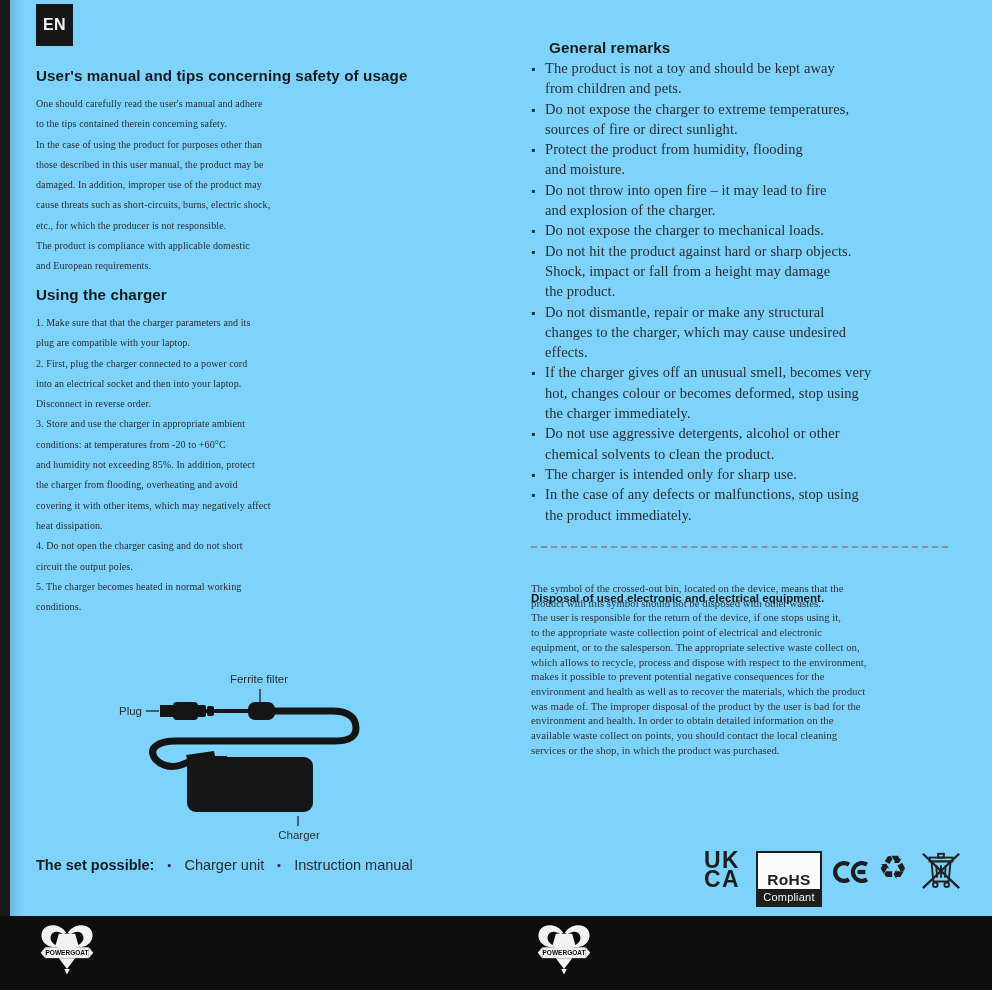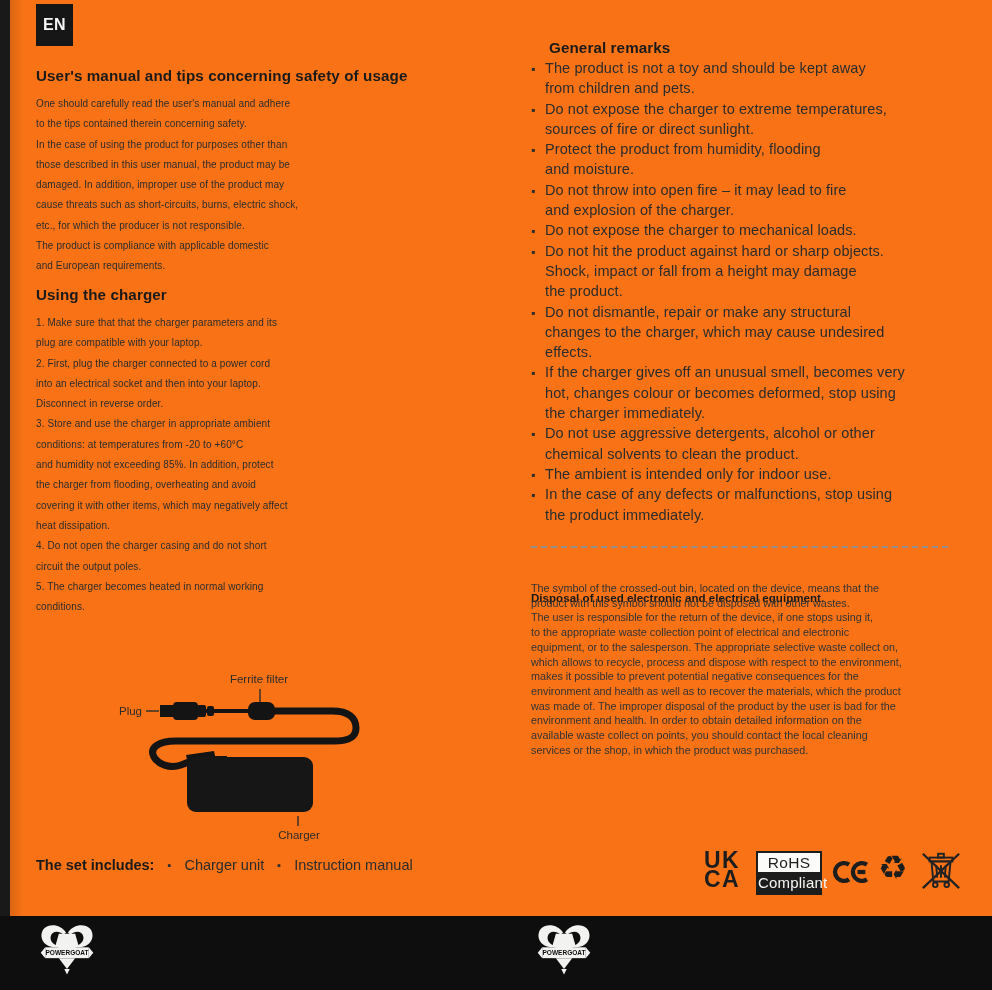--- a/index.html
+++ b/index.html
@@ -1,49 +1,49 @@
 <!DOCTYPE html>
 <html><head>
 <meta charset="utf-8">
 <style>
   html,body{margin:0;padding:0;}
   body{width:992px;height:990px;overflow:hidden;
        font-family:"Liberation Sans","DejaVu Sans",sans-serif;
        background:#e8e8e6;}
-  .page{position:relative;width:992px;height:990px;background:#f97316;overflow:hidden;}
+  .page{position:relative;width:992px;height:990px;background:#7dd3fc;overflow:hidden;}
   .edge-strip{position:absolute;left:0;top:0;width:10px;height:990px;background:#191919;}
   .edge-shade{position:absolute;left:10px;top:0;width:14px;height:990px;
               background:linear-gradient(90deg,rgba(0,0,0,.12),rgba(0,0,0,0));}
   .en-badge{position:absolute;left:36px;top:4px;width:37px;height:42px;background:#161616;
             color:#f5f5f5;font-weight:bold;font-size:16px;letter-spacing:.5px;
             display:flex;align-items:center;justify-content:center;}
   .h{position:absolute;font-size:15.2px;font-weight:bold;color:#1a1a1a;letter-spacing:.1px;}
   .body-text{position:absolute;font-size:10px;line-height:20.3px;color:#2c2c2c;letter-spacing:.1px;}
-  .pre{white-space:pre-line;}
+  .pre{white-space:pre-line;font-family:Liberation Serif, serif;}
   .left-col-x{left:36px;width:462px;}
   .right-col-x{left:531px;width:442px;}
   ul.remarks{position:absolute;left:531px;top:58px;width:442px;margin:0;padding:0;list-style:none;}
   ul.remarks li{position:relative;padding-left:14px;font-size:14.5px;line-height:20.3px;
                 color:#2c2c2c;letter-spacing:.1px;}
   ul.remarks .b{position:absolute;left:0;top:1px;font-size:12px;color:#2c2c2c;}
   .divider{position:absolute;left:531px;top:546px;width:417px;border-top:2px dashed #8f8f8f;}
   .disposal-title{position:absolute;left:531px;top:591px;font-size:11.6px;font-weight:bold;color:#1a1a1a;}
   .disposal-body{position:absolute;left:531px;top:581px;width:420px;font-size:10.8px;
                  line-height:14.7px;color:#333;}
   .setline{position:absolute;left:36px;top:857px;font-size:14.5px;color:#2c2c2c;}
   .setline .bold{font-weight:bold;color:#1a1a1a;}
   .setline span{margin-right:9px;}
   .setline .b{font-size:11px;position:relative;top:-1px;}
   
   .ukca{position:absolute;left:704px;top:851px;font-weight:bold;color:#1d1d1d;
         font-size:23px;line-height:18.5px;letter-spacing:1.5px;text-align:center;}
   .rohs{position:absolute;left:756px;top:851px;width:62px;border:2.5px solid #1d1d1d;
         text-align:center;background:#fbfbf9;}
-  .rohs-top{font-size:15.5px;font-weight:normal;color:#1d1d1d;padding:1px 0 0 0;letter-spacing:.3px;}
-  .rohs-bottom{background:#1d1d1d;color:#f7f7f5;font-size:15px;padding:1.5px 0 2.5px 0;letter-spacing:.2px;}
+  .rohs-top{font-size:15.5px;font-weight:bold;color:#1d1d1d;padding:18px 0 0 0;letter-spacing:.3px;}
+  .rohs-bottom{background:#1d1d1d;color:#f7f7f5;font-size:11px;padding:1.5px 0 2.5px 0;letter-spacing:.2px;}
   .ce{position:absolute;left:828px;top:856px;}
   .recycle{position:absolute;left:878px;top:849px;font-size:33px;color:#1d1d1d;
            font-family:"DejaVu Sans",sans-serif;line-height:38px;}
   .weee{position:absolute;left:920px;top:848px;}
   
   .footer-bar{position:absolute;left:0;top:916px;width:992px;height:74px;background:#0e0e0e;}
   .goat{position:absolute;top:6px;}
   .goat-1{left:38px;}
   .goat-2{left:535px;}
   svg text{font-family:"Liberation Sans","DejaVu Sans",sans-serif;}
@@ -110,21 +110,21 @@
 
     <polygon points="150,95 178,91 183,114 155,117" fill="#141414"></polygon>
     <rect x="179" y="96" width="12" height="15" fill="#141414"></rect>
 
     <rect x="151" y="97" width="126" height="55" rx="9" fill="#161616"></rect>
     <line x1="262" y1="156" x2="262" y2="166" stroke="#2c2c2c" stroke-width="1.4"></line>
     <text x="263" y="179" text-anchor="middle" font-size="11.5" fill="#2c2c2c">Charger</text>
   </svg>
 
   <div class="setline">
-    <span class="bold">The set includes:</span>
+    <span class="bold">The set possible:</span>
     <span class="b">▪</span>
     <span>Charger unit</span>
     <span class="b">▪</span>
     <span>Instruction manual</span>
   </div>
 
   <div class="h right-col-x" style="top:39px;margin-left:18px;">General remarks</div>
 
   <ul class="remarks">
     <li><span class="b">▪</span><span class="pre">The product is not a toy and should be kept away
@@ -140,21 +140,21 @@
 Shock, impact or fall from a height may damage
 the product.</span></li>
     <li><span class="b">▪</span><span class="pre">Do not dismantle, repair or make any structural
 changes to the charger, which may cause undesired
 effects.</span></li>
     <li><span class="b">▪</span><span class="pre">If the charger gives off an unusual smell, becomes very
 hot, changes colour or becomes deformed, stop using
 the charger immediately.</span></li>
     <li><span class="b">▪</span><span class="pre">Do not use aggressive detergents, alcohol or other
 chemical solvents to clean the product.</span></li>
-    <li><span class="b">▪</span><span class="pre">The ambient is intended only for indoor use.</span></li>
+    <li><span class="b">▪</span><span class="pre">The charger is intended only for sharp use.</span></li>
     <li><span class="b">▪</span><span class="pre">In the case of any defects or malfunctions, stop using
 the product immediately.</span></li>
   </ul>
 
   <div class="divider"></div>
 
   <div class="disposal-title">Disposal of used electronic and electrical equipment.</div>
   <div class="disposal-body pre">The symbol of the crossed-out bin, located on the device, means that the
 product with this symbol should not be disposed with other wastes.
 The user is responsible for the return of the device, if one stops using it,

